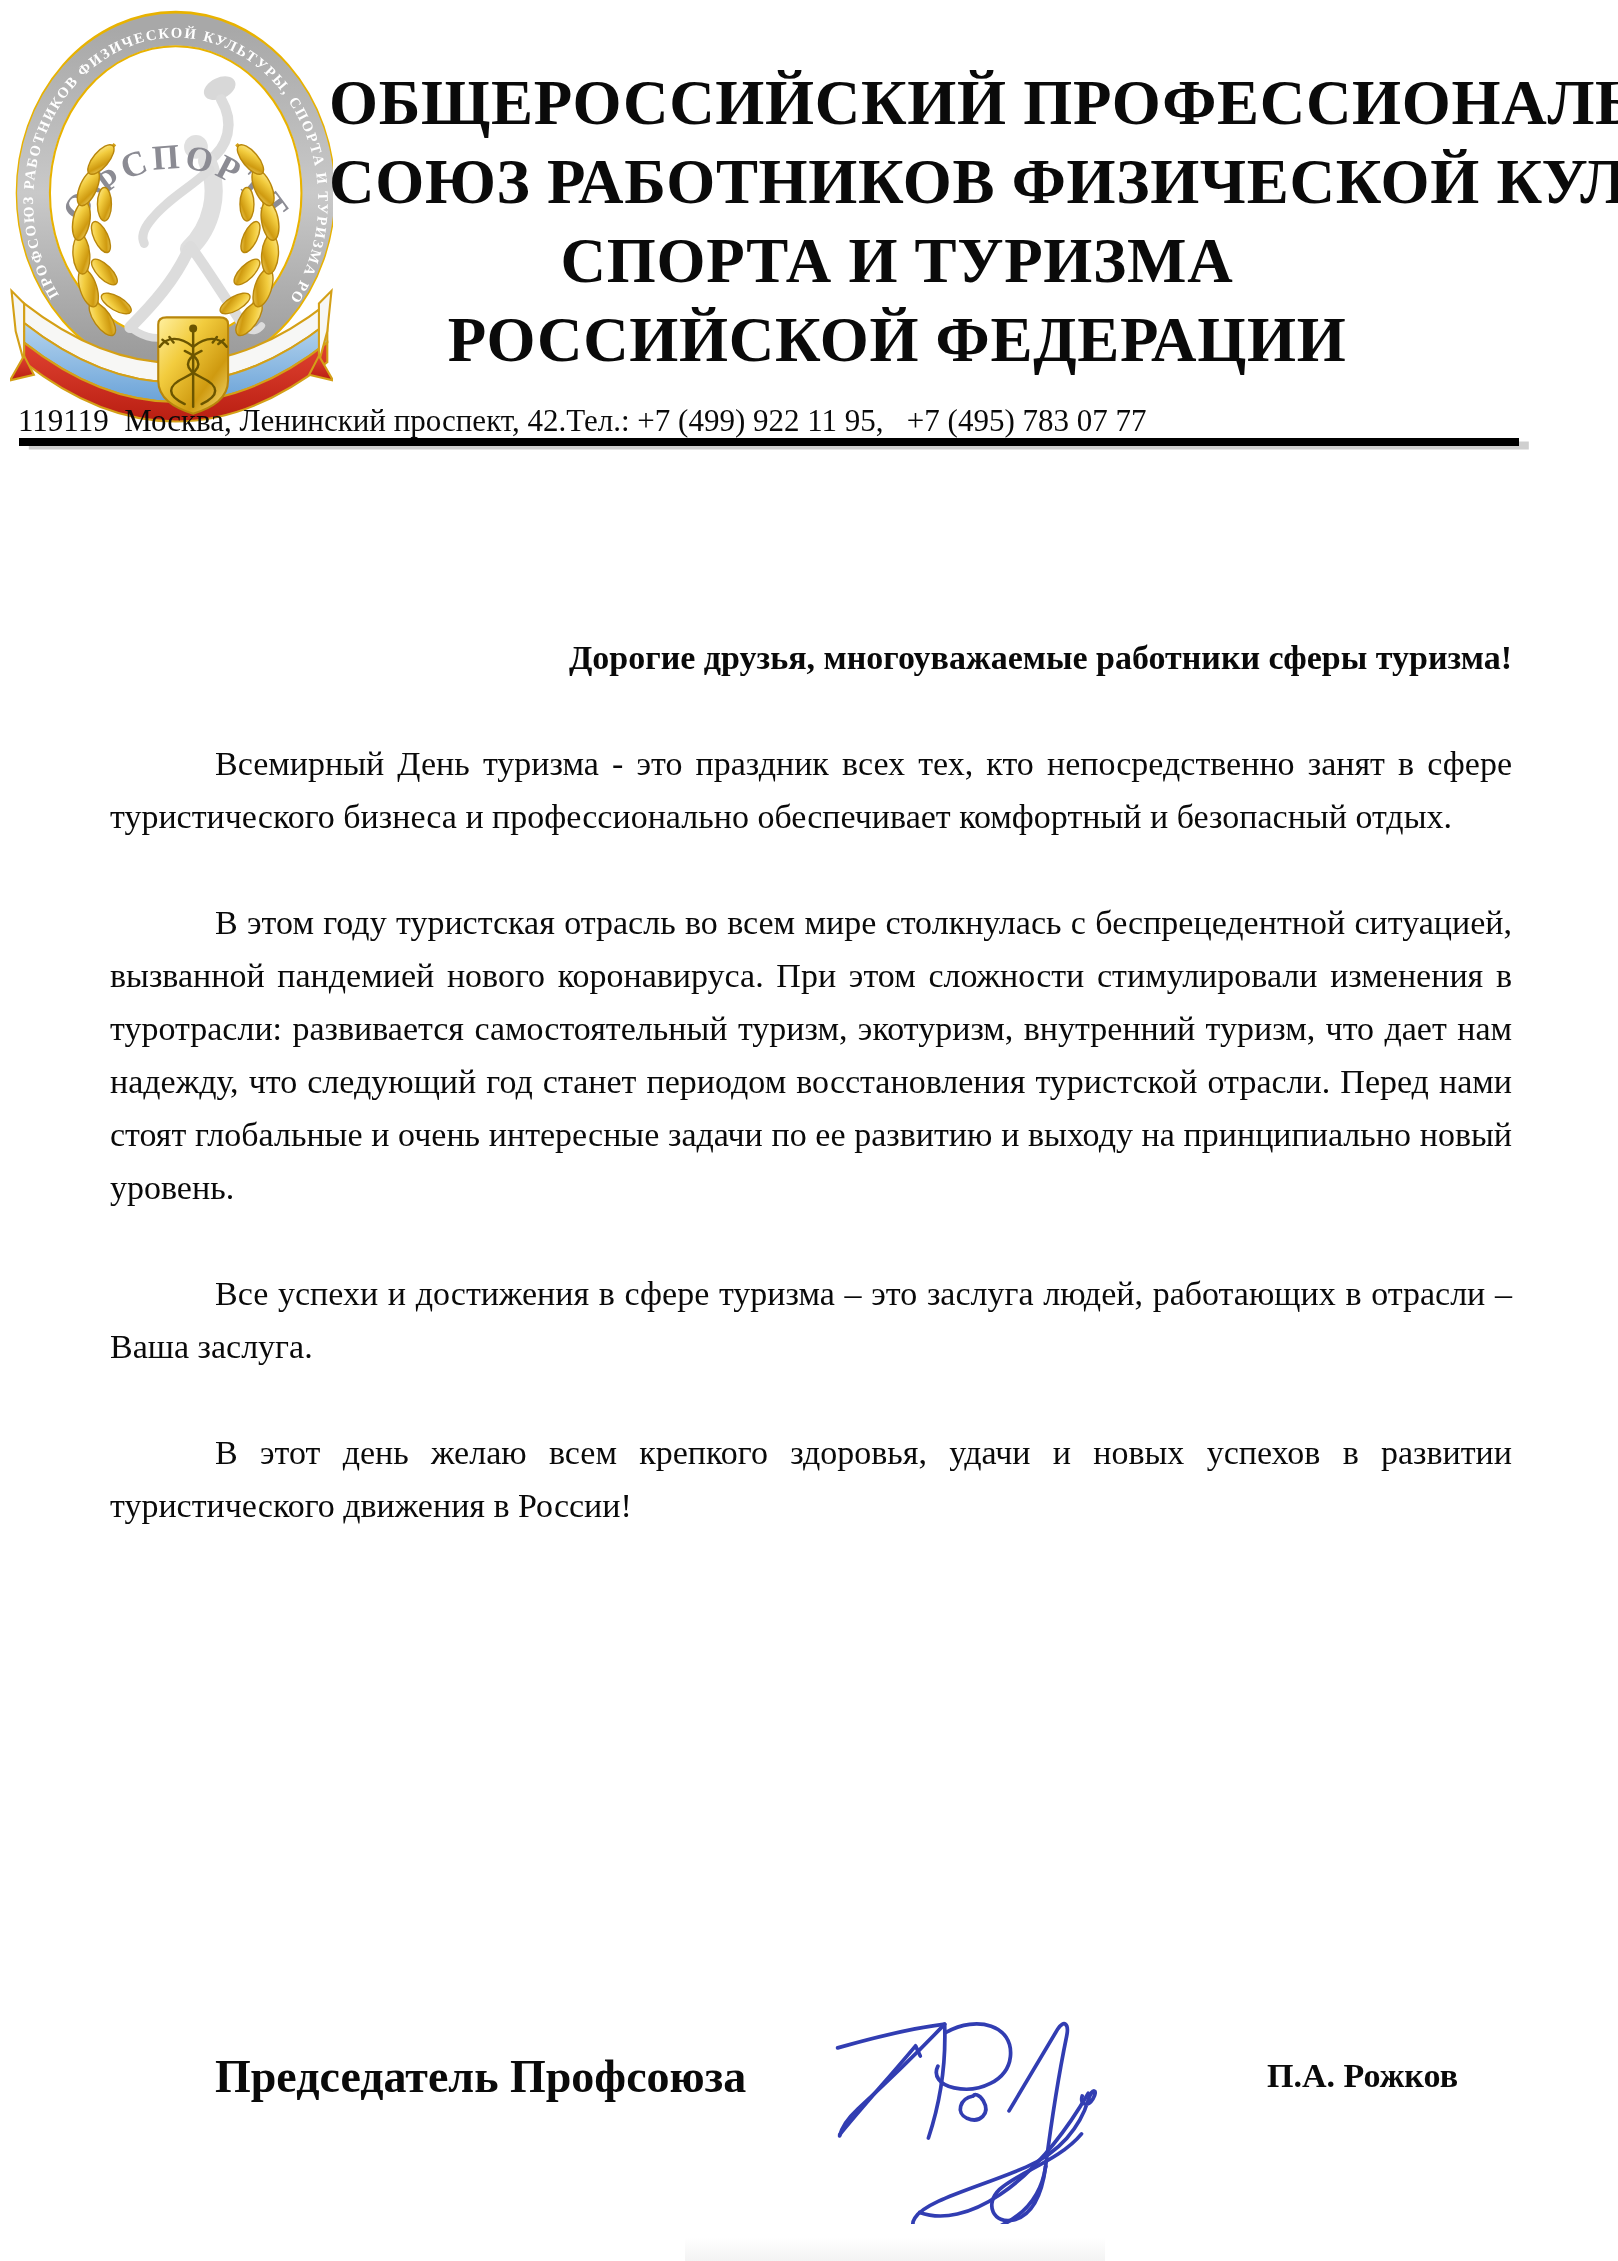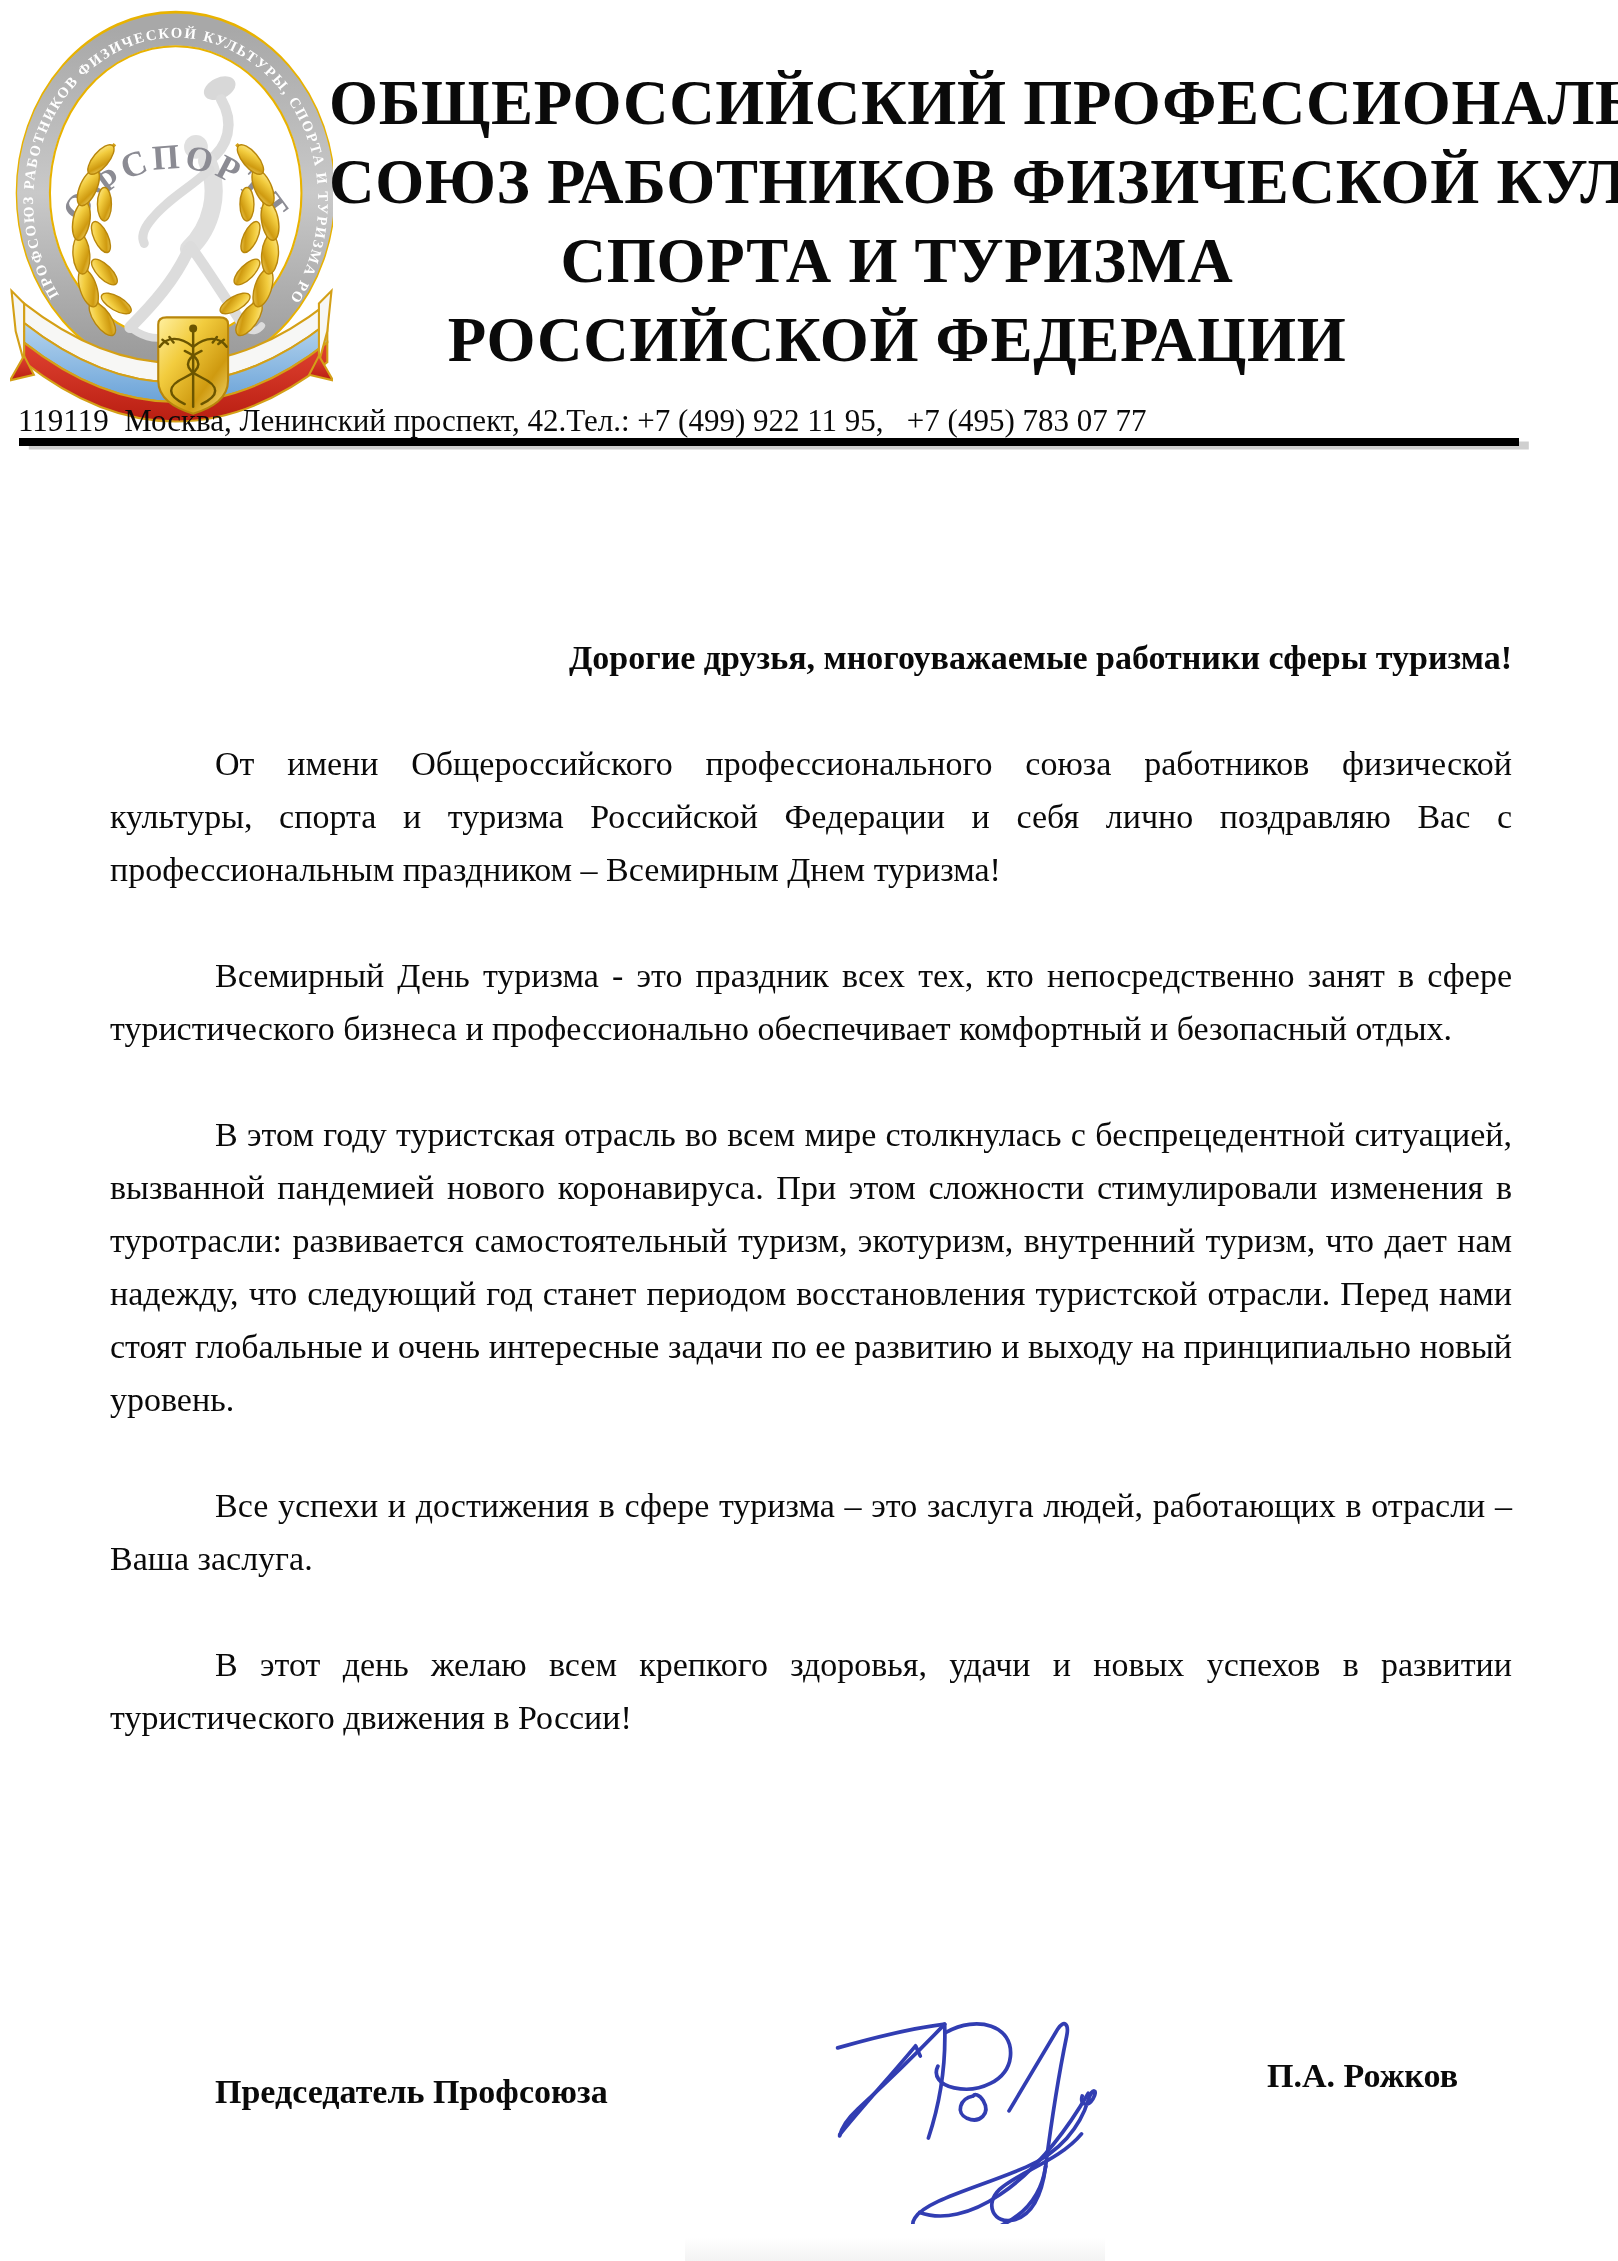--- a/index.html
+++ b/index.html
@@ -37,21 +37,21 @@
     text-align:right; font-weight:bold;
     font-size:34px; line-height:53px; margin:0;
   }
   .letter p.body-par {
     margin:53px 0 0 0;
     font-size:34px; line-height:53px;
     text-align:justify; text-indent:105px;
   }
   
   .sig-row { position:absolute; left:110px; right:108px; top:1951px; height:294px; }
-  .sig-label { position:absolute; left:105px; top:122px; font-weight:bold; font-size:34px; white-space:nowrap; }
+  .sig-label { position:absolute; left:105px; top:99px; font-weight:bold; font-size:46px; white-space:nowrap; }
   .sig-name  { position:absolute; right:53px; top:106px; font-weight:bold; font-size:34px; white-space:nowrap;margin-left:8px; }
   .sig-img   { position:absolute; left:715px; top:63px; width:280px; height:210px; }
   .bottom-artifact {
     position:absolute; left:685px; top:2237px; width:420px; height:24px;
     background:linear-gradient(#ffffff,#f3f3f3);
   }
 </style>
 </head>
 <body>
 
@@ -170,21 +170,20 @@
   </div>
 
   <div class="address-row">
     <span>119119&nbsp; Москва, Ленинский проспект, 42.</span>
     <span>Тел.: +7 (499) 922 11 95,&nbsp;&nbsp; +7 (495) 783 07 77</span>
   </div>
   <div class="rule"></div>
 
   <div class="letter">
     <p class="salutation">Дорогие друзья, многоуважаемые работники сферы туризма!</p>
-    <p class="body-par">От имени Общероссийского профессионального союза работников физической культуры, спорта и туризма Российской Федерации и себя лично поздравляю Вас с профессиональным праздником – Всемирным Днем туризма!</p>
     <p class="body-par">Всемирный День туризма - это праздник всех тех, кто непосредственно занят в сфере туристического бизнеса и профессионально обеспечивает комфортный и безопасный отдых.</p>
     <p class="body-par">В этом году туристская отрасль во всем мире столкнулась с беспрецедентной ситуацией, вызванной пандемией нового коронавируса. При этом сложности стимулировали изменения в туротрасли: развивается самостоятельный туризм, экотуризм, внутренний туризм, что дает нам надежду, что следующий год станет периодом восстановления туристской отрасли. Перед нами стоят глобальные и очень интересные задачи по ее развитию и выходу на принципиально новый уровень.</p>
     <p class="body-par">Все успехи и достижения в сфере туризма – это заслуга людей, работающих в отрасли – Ваша заслуга.</p>
     <p class="body-par">В этот день желаю всем крепкого здоровья, удачи и новых успехов в развитии туристического движения в России!</p>
   </div>
 
   <div class="sig-row">
     <span class="sig-label">Председатель Профсоюза</span>
 
     <svg class="sig-img" viewBox="80 75 400 310">

